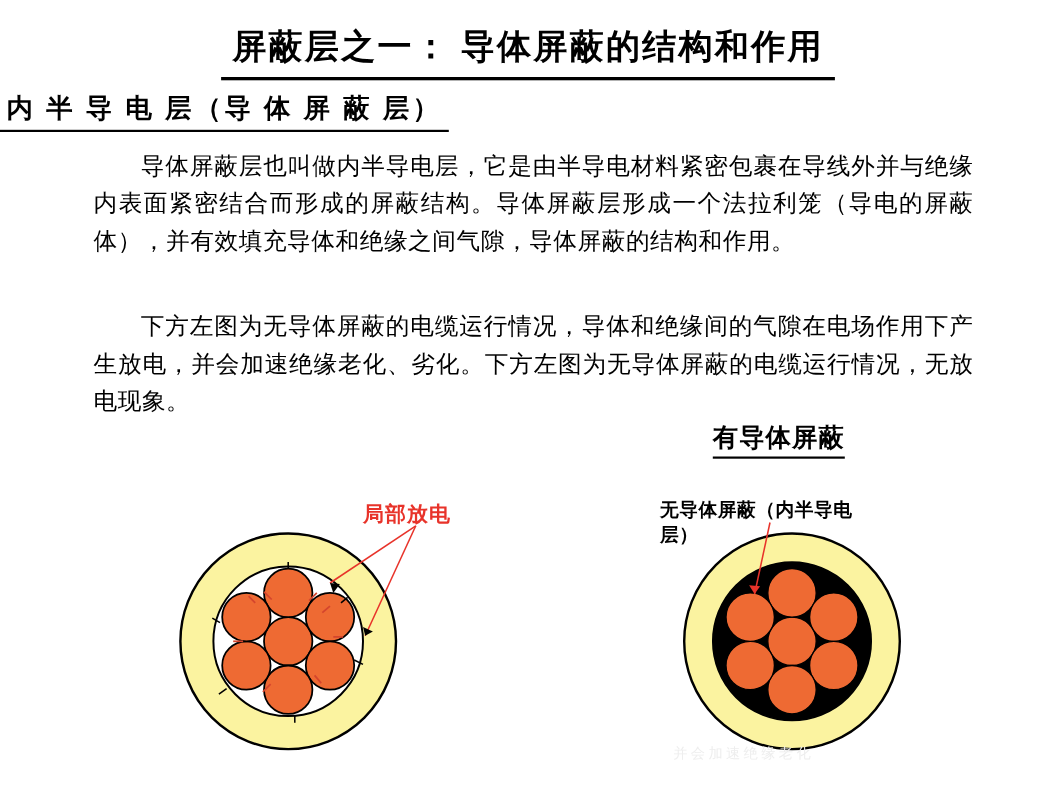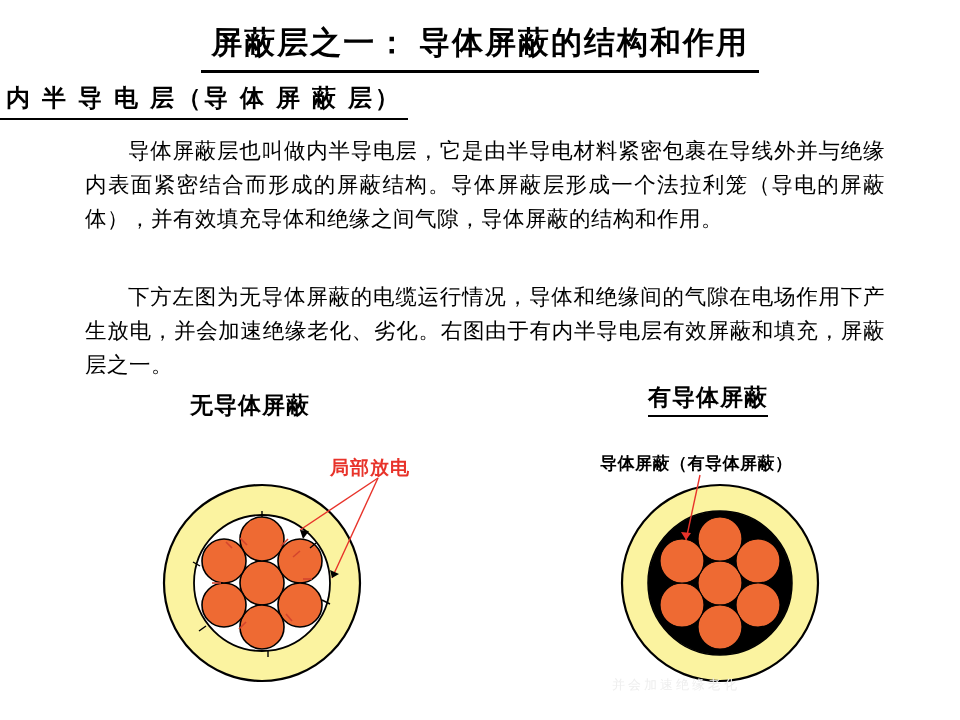--- a/index.html
+++ b/index.html
@@ -137,27 +137,26 @@
 
   <div class="title-wrap">
     <span class="title">屏蔽层之一： 导体屏蔽的结构和作用</span>
   </div>
 
   <div class="subtitle-wrap">
     <span class="subtitle">内 半 导 电 层（导 体 屏 蔽 层）</span>
   </div>
 
   <div class="para" id="para1">导体屏蔽层也叫做内半导电层，它是由半导电材料紧密包裹在导线外并与绝缘内表面紧密结合而形成的屏蔽结构。导体屏蔽层形成一个法拉利笼（导电的屏蔽体），并有效填充导体和绝缘之间气隙，导体屏蔽的结构和作用。</div>
-  <div class="para" id="para2">下方左图为无导体屏蔽的电缆运行情况，导体和绝缘间的气隙在电场作用下产生放电，并会加速绝缘老化、劣化。右图由于有内半导电层有效屏蔽和填充，屏蔽层之一。</div>
-
-  <div class="cap" id="cap-left">无导体屏蔽</div>
+  <div class="para" id="para2">下方左图为无导体屏蔽的电缆运行情况，导体和绝缘间的气隙在电场作用下产生放电，并会加速绝缘老化、劣化。下方左图为无导体屏蔽的电缆运行情况，无放电现象。</div>
+
   <div class="cap" id="cap-right">有导体屏蔽</div>
 
   <div class="label-left">局部放电</div>
-  <div class="label-right">导体屏蔽（有导体屏蔽）</div>
+  <div class="label-right">无导体屏蔽（内半导电层）</div>
 
   <svg class="diagram" viewBox="0 0 960 720">
 
     <g>
 
       <circle cx="262" cy="583" r="98" fill="#fbf3a0" stroke="#000000" stroke-width="2.2"></circle>
 
       <circle cx="262" cy="583" r="68" fill="#ffffff" stroke="#000000" stroke-width="1.8"></circle>
 
       <circle cx="262" cy="583" r="22" fill="#ee6a33" stroke="#000000" stroke-width="1.6"></circle>

